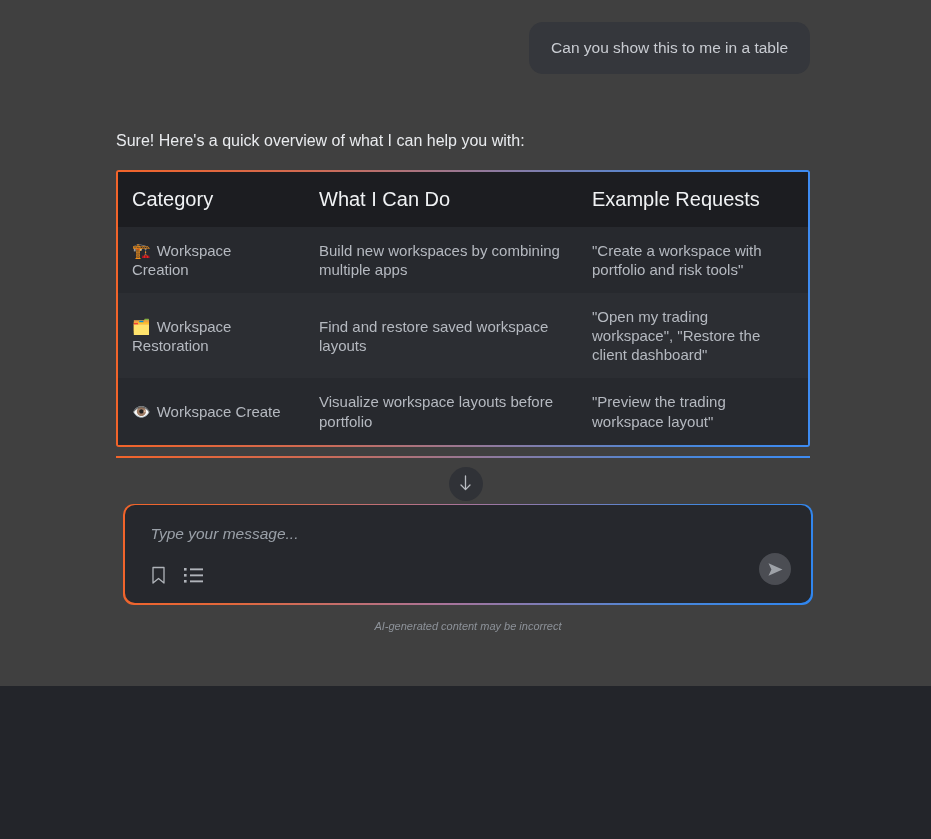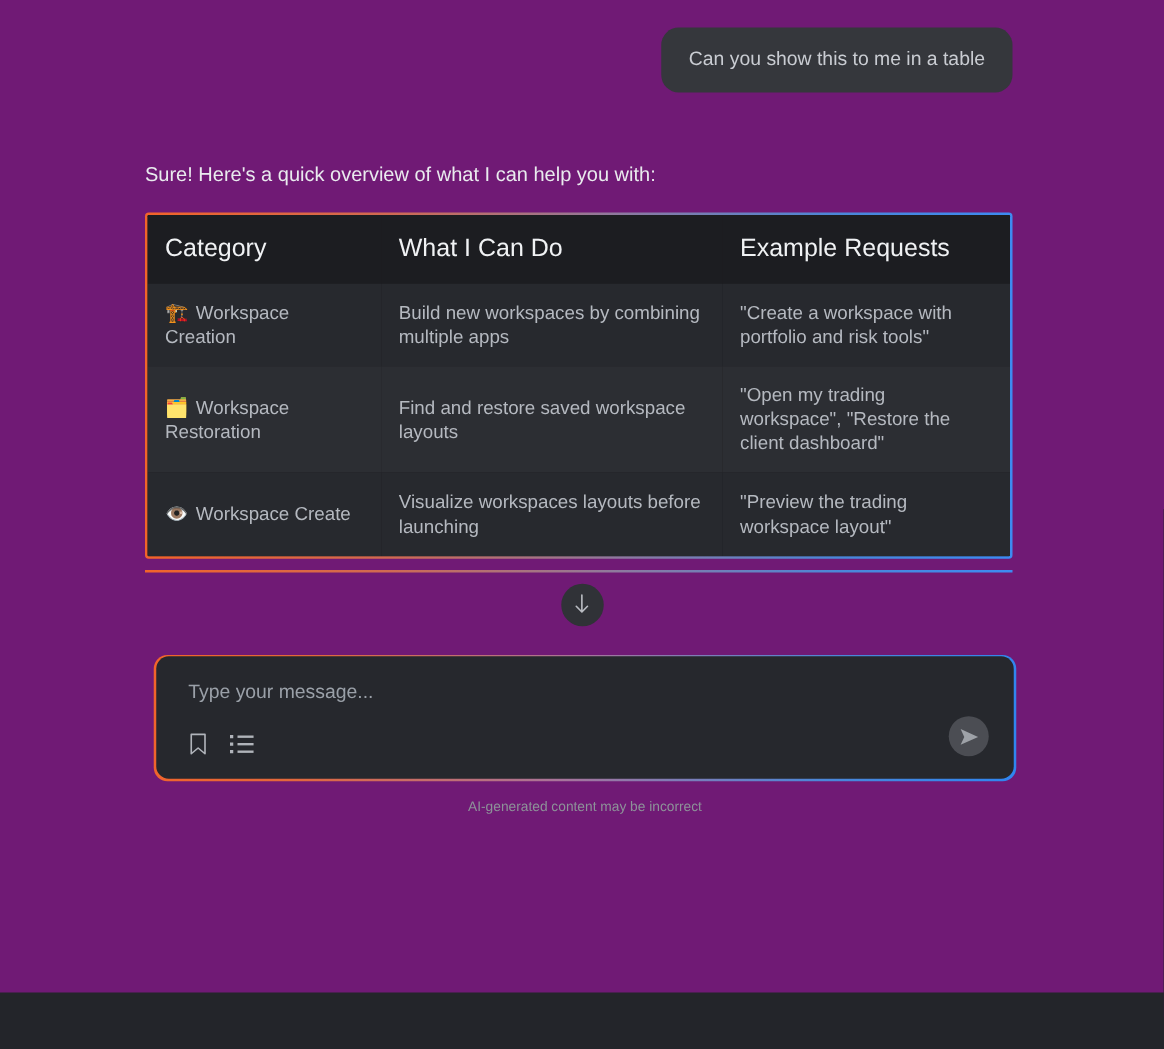--- a/index.html
+++ b/index.html
@@ -8,22 +8,22 @@
     width: 931px;
     height: 839px;
     background: #23252a;
     font-family: "Liberation Sans", sans-serif;
     overflow: hidden;
   }
 
   .app {
     position: relative;
     width: 931px;
-    height: 794px;
-    background: #701a75;
+    height: 686px;
+    background: #404040;
     display: flex;
     flex-direction: column;
   }
 
   
   .conversation {
     flex: 0 0 auto;
     padding: 22px 0 0 0;
   }
 
@@ -134,21 +134,22 @@
     justify-content: center;
     cursor: pointer;
     border: none;
   }
 
   .scroll-btn svg { display: block; }
 
   
   .composer-area {
     padding: 0 118px 0 123px;
-    margin-top: 23px;
+    margin-top: 3px;
+    font-style: italic;
   }
 
   .composer {
     position: relative;
     border-radius: 11px;
     padding: 1.6px;
     background: linear-gradient(100deg, #f2642a 0%, #e2683c 18%, #a9749a 48%, #4b87d8 78%, #2f86f0 100%);
   }
 
   .composer-inner {
@@ -241,21 +242,21 @@
               </tr>
 
               <tr>
                 <td class="cat-cell"><span class="cat-icon">🗂️</span><span class="cat-text">Workspace Restoration</span></td>
                 <td>Find and restore saved workspace layouts</td>
                 <td>"Open my trading workspace", "Restore the client dashboard"</td>
               </tr>
 
               <tr>
                 <td class="cat-cell"><span class="cat-icon">👁️</span><span class="cat-text">Workspace Create</span></td>
-                <td>Visualize workspaces layouts before launching</td>
+                <td>Visualize workspace layouts before portfolio</td>
                 <td>"Preview the trading workspace layout"</td>
               </tr>
 
 
             </tbody>
           </table>
         </div>
       </div>
 
       <div class="gradient-divider"></div>

